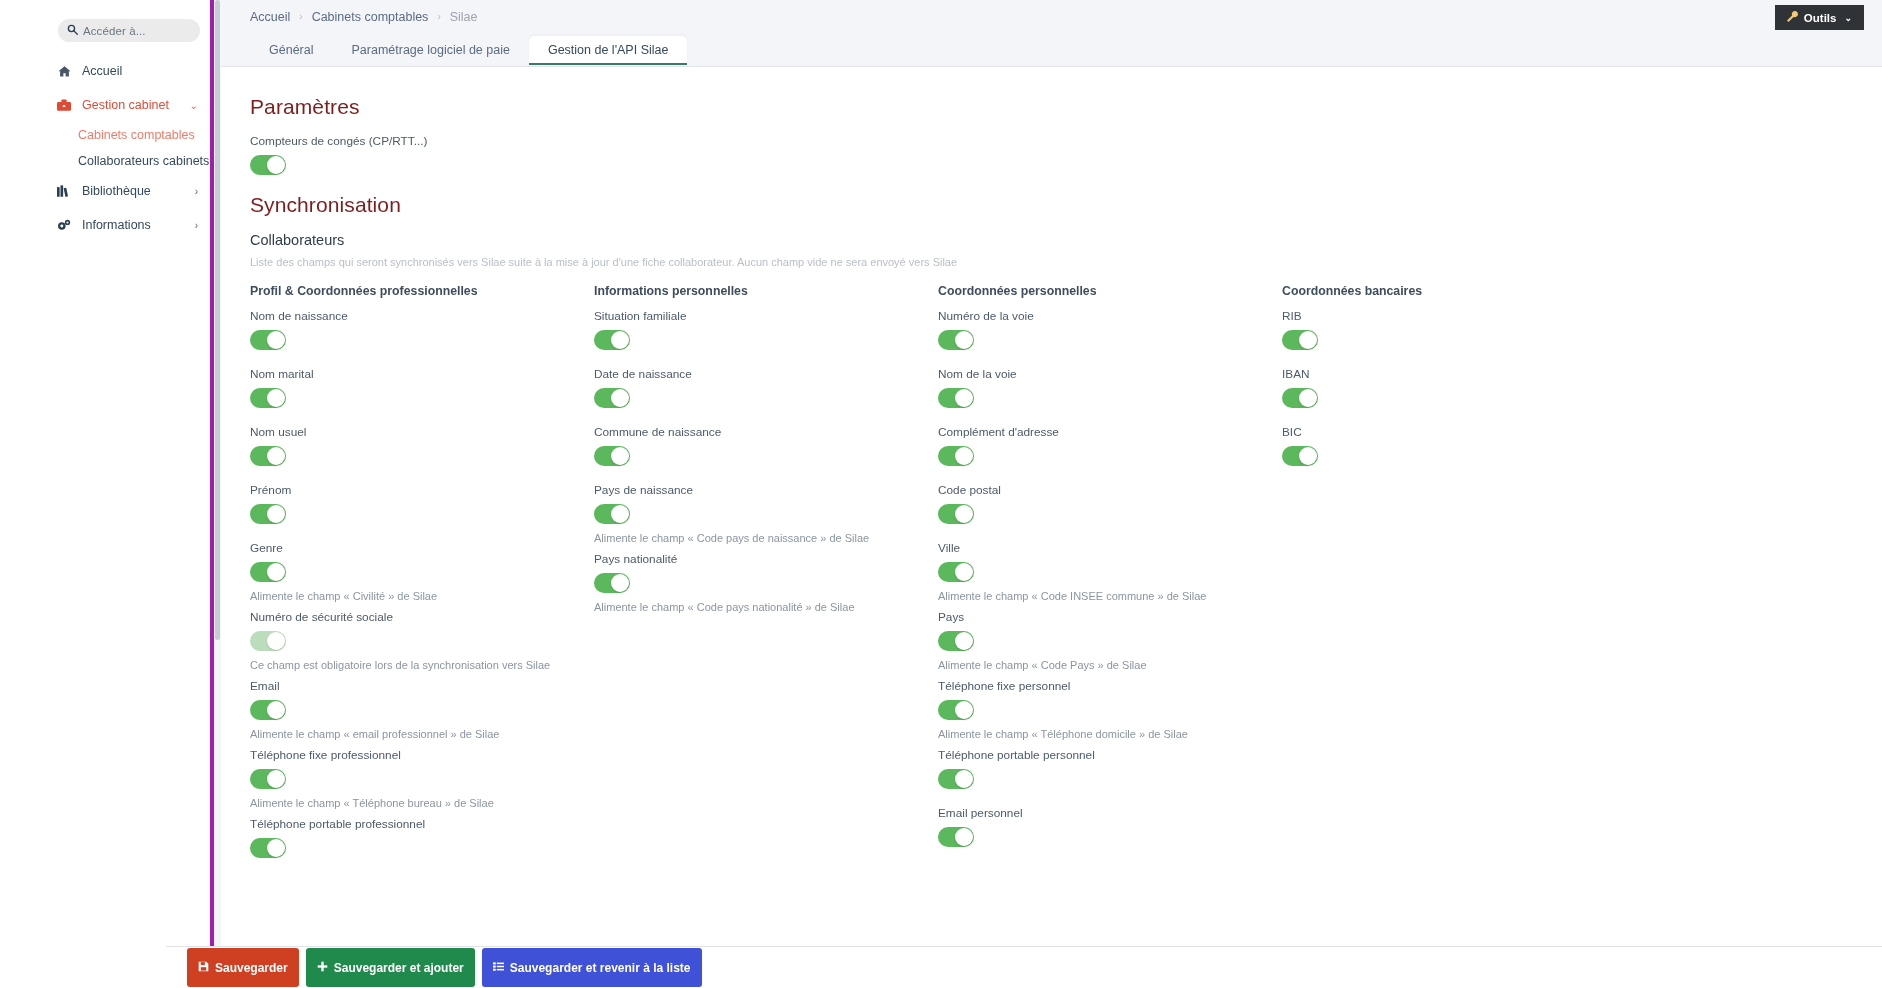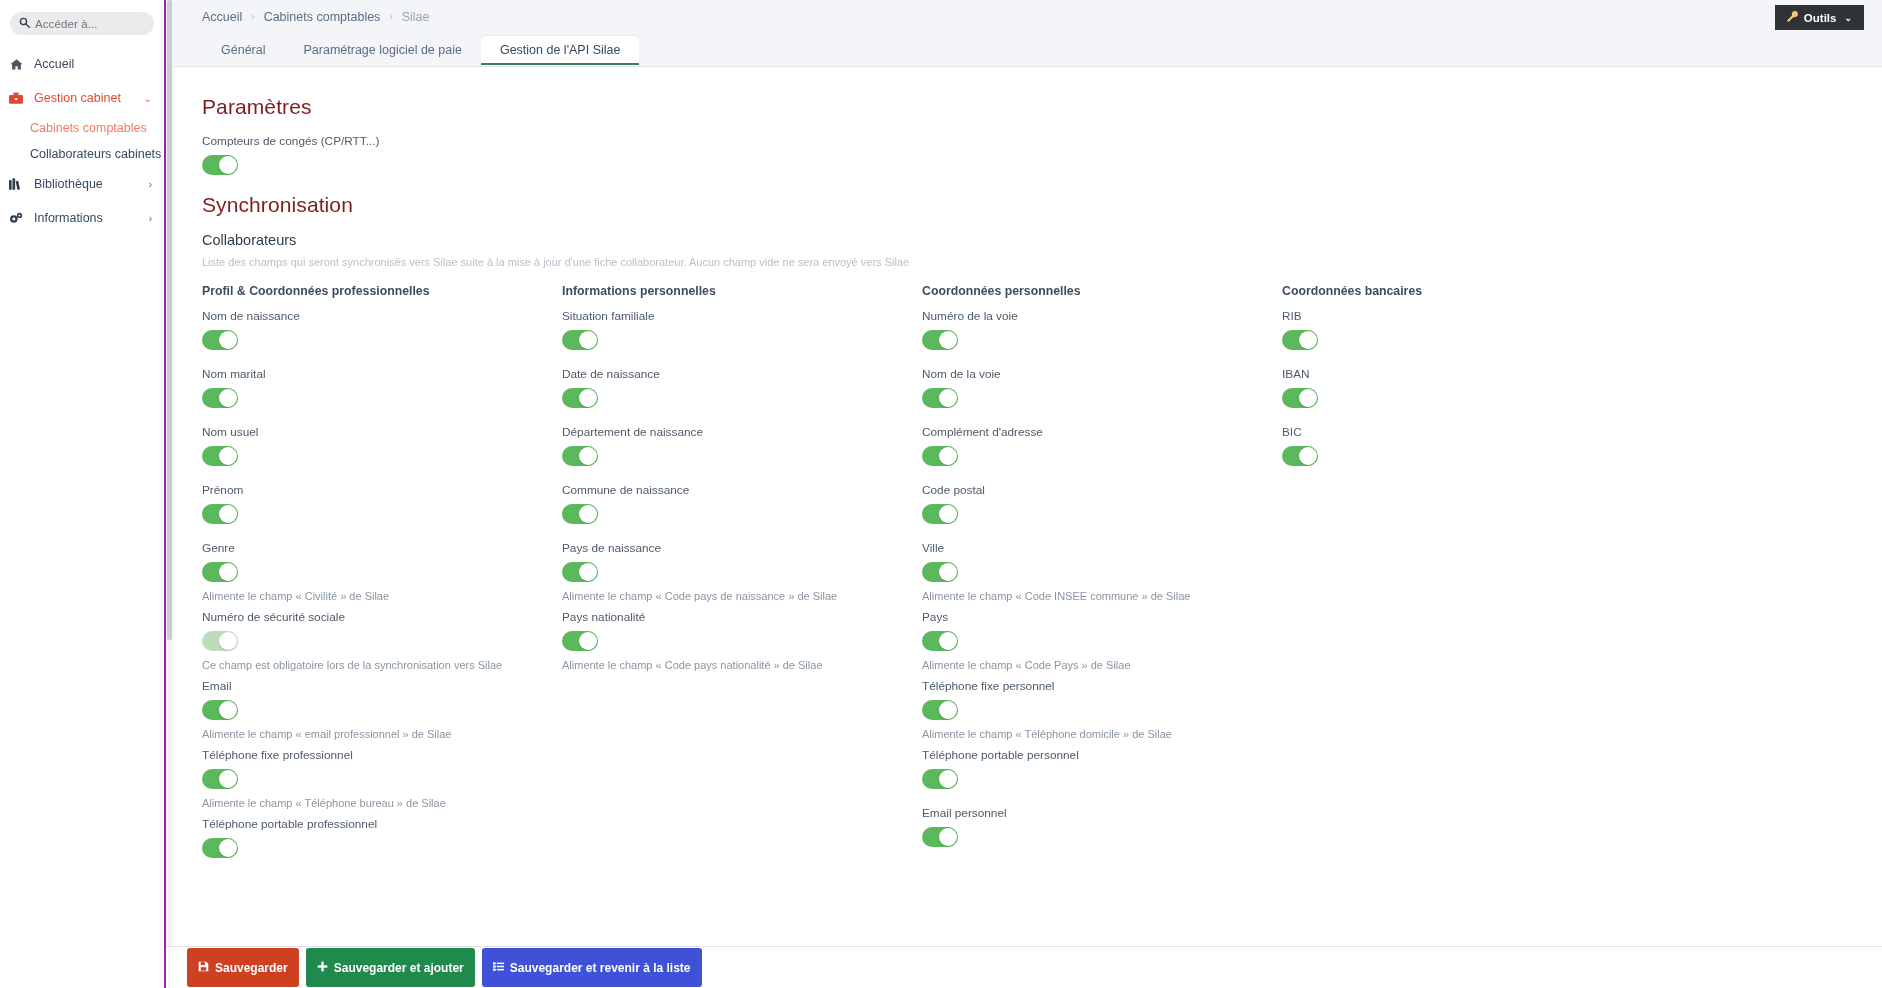--- a/index.html
+++ b/index.html
@@ -16,24 +16,25 @@
     width: 1882px; height: 988px;
     position: relative;
   }
 
   
   .sidebar {
     width: 166px;
     min-width: 166px;
     height: 988px;
     background: #ffffff;
-    border-right: 2px solid #a21caf;
-    padding-top: 8px;
+    border-right: 4px solid #a21caf;
+    padding-top: 15px;
     position: relative;
     z-index: 5;
+    margin-left: 48px;
   }
   .search-box {
     margin: 4px 10px 12px 10px;
     height: 23px;
     background: #ebebeb;
     border-radius: 12px;
     display: flex;
     align-items: center;
     padding: 0 9px;
     gap: 5px;
@@ -221,21 +222,21 @@
   }
   .switch.disabled { background: #bcddbc; cursor: not-allowed; }
 
   .field { margin-bottom: 13px; }
   .field.has-help { margin-bottom: 8px; }
 
   .params-block { margin-bottom: 14px; }
 
   .columns {
     display: flex;
-    gap: 16px;
+    gap: 0;
     margin-top: 4px;
   }
   .col { width: 344px; min-width: 344px; }
   .col:last-child { width: auto; }
 
   
   .footer-bar {
     position: absolute;
     left: 166px; right: 0; bottom: 0;
     height: 42px;
@@ -452,24 +453,20 @@
 
             <div class="field">
               <div class="field-label">Situation familiale</div>
               <div class="switch" role="switch" aria-checked="true"></div>
             </div>
             <div class="field">
               <div class="field-label">Date de naissance</div>
               <div class="switch" role="switch" aria-checked="true"></div>
             </div>
             <div class="field">
-              <div class="field-label">Département de naissance</div>
-              <div class="switch" role="switch" aria-checked="true"></div>
-            </div>
-            <div class="field">
               <div class="field-label">Commune de naissance</div>
               <div class="switch" role="switch" aria-checked="true"></div>
             </div>
             <div class="field has-help">
               <div class="field-label">Pays de naissance</div>
               <div class="switch" role="switch" aria-checked="true"></div>
               <div class="help">Alimente le champ « Code pays de naissance » de Silae</div>
             </div>
             <div class="field has-help">
               <div class="field-label">Pays nationalité</div>

